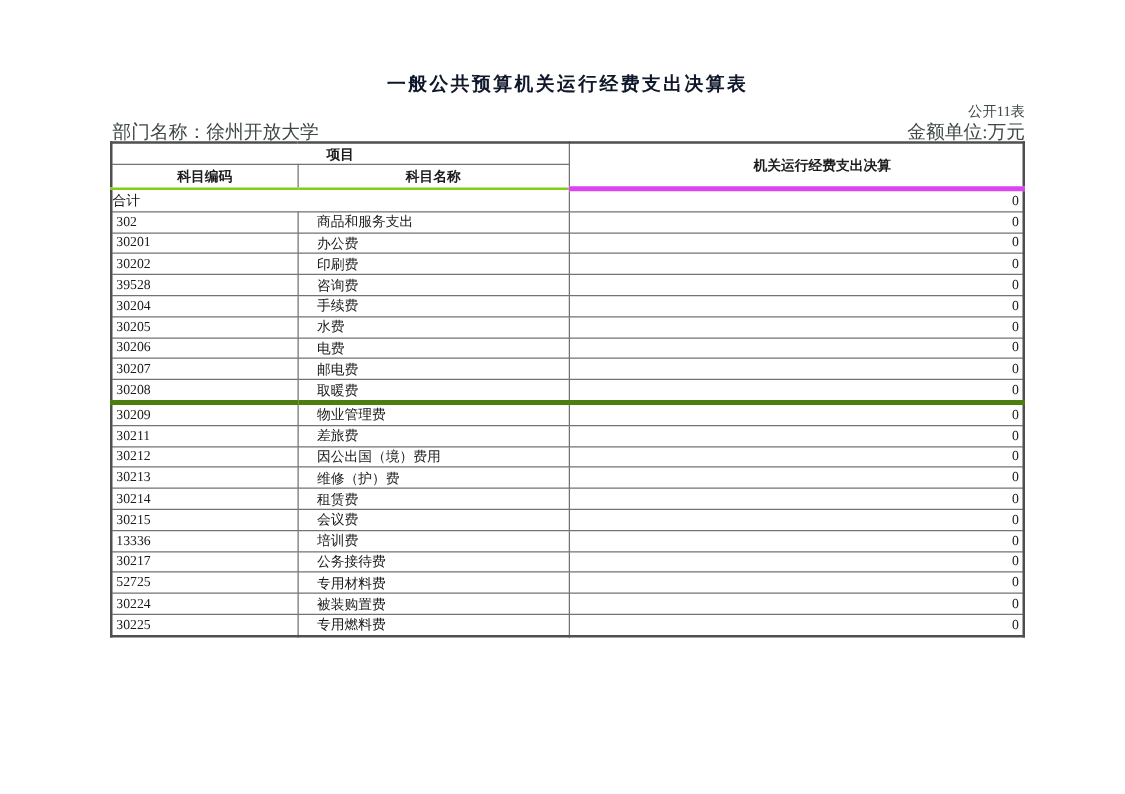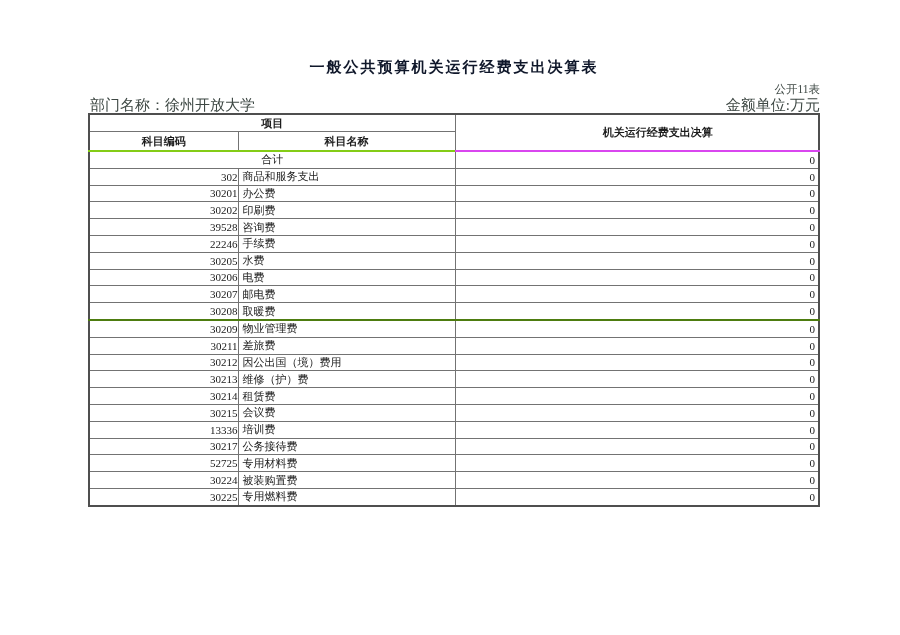--- a/index.html
+++ b/index.html
@@ -67,31 +67,31 @@
   }
   thead th {
     font-family: "Liberation Sans", "DejaVu Sans", sans-serif;
     font-weight: bold;
     font-size: 11px;
     text-align: center;
     color: #1c1c1c;
   }
   thead tr.h1 th { height: 16px; }
   thead tr.h2 th { height: 18px; border-bottom: 2px solid #84cc16; margin-left: 20px; }
-  thead th.value-head { border-bottom: 2px solid #d946ef; padding-left: 42px; }
+  thead th.value-head { border-bottom: 4px solid #d946ef; padding-left: 42px; }
   tbody td {
     height: 15.8px;
     font-size: 11px;
     color: #1a1a1a;
   }
-  tbody td.code { padding-left: 15px; text-align: right; }
-  tbody td.name { padding-left: 4px; text-align: left; margin-top: 16px; }
+  tbody td.code { padding-left: 3px; text-align: left; }
+  tbody td.name { padding-left: 15px; text-align: left; margin-top: 16px; }
   tbody td.val  { padding-right: 3px; text-align: right; }
-  tbody tr.total-row td.total-label { text-align: center; }
-  tbody tr.heavy-bottom td { border-bottom: 2px solid #4d7c0f; }
+  tbody tr.total-row td.total-label { }
+  tbody tr.heavy-bottom td { border-bottom: 4px solid #4d7c0f; }
   .page-footer {
     position: absolute;
     top: 602px;
     left: 0;
     width: 896px;
     text-align: center;
     font-family: "Liberation Sans", "DejaVu Sans", sans-serif;
     font-size: 12px;
     color: #a16207;
     margin-top: 37px;
@@ -144,21 +144,21 @@
     <td class="code">30202</td>
     <td class="name">印刷费</td>
     <td class="val">0</td>
   </tr>
       <tr>
     <td class="code">39528</td>
     <td class="name">咨询费</td>
     <td class="val">0</td>
   </tr>
       <tr>
-    <td class="code">22246</td>
+    <td class="code">30204</td>
     <td class="name">手续费</td>
     <td class="val">0</td>
   </tr>
       <tr>
     <td class="code">30205</td>
     <td class="name">水费</td>
     <td class="val">0</td>
   </tr>
       <tr>
     <td class="code">30206</td>

